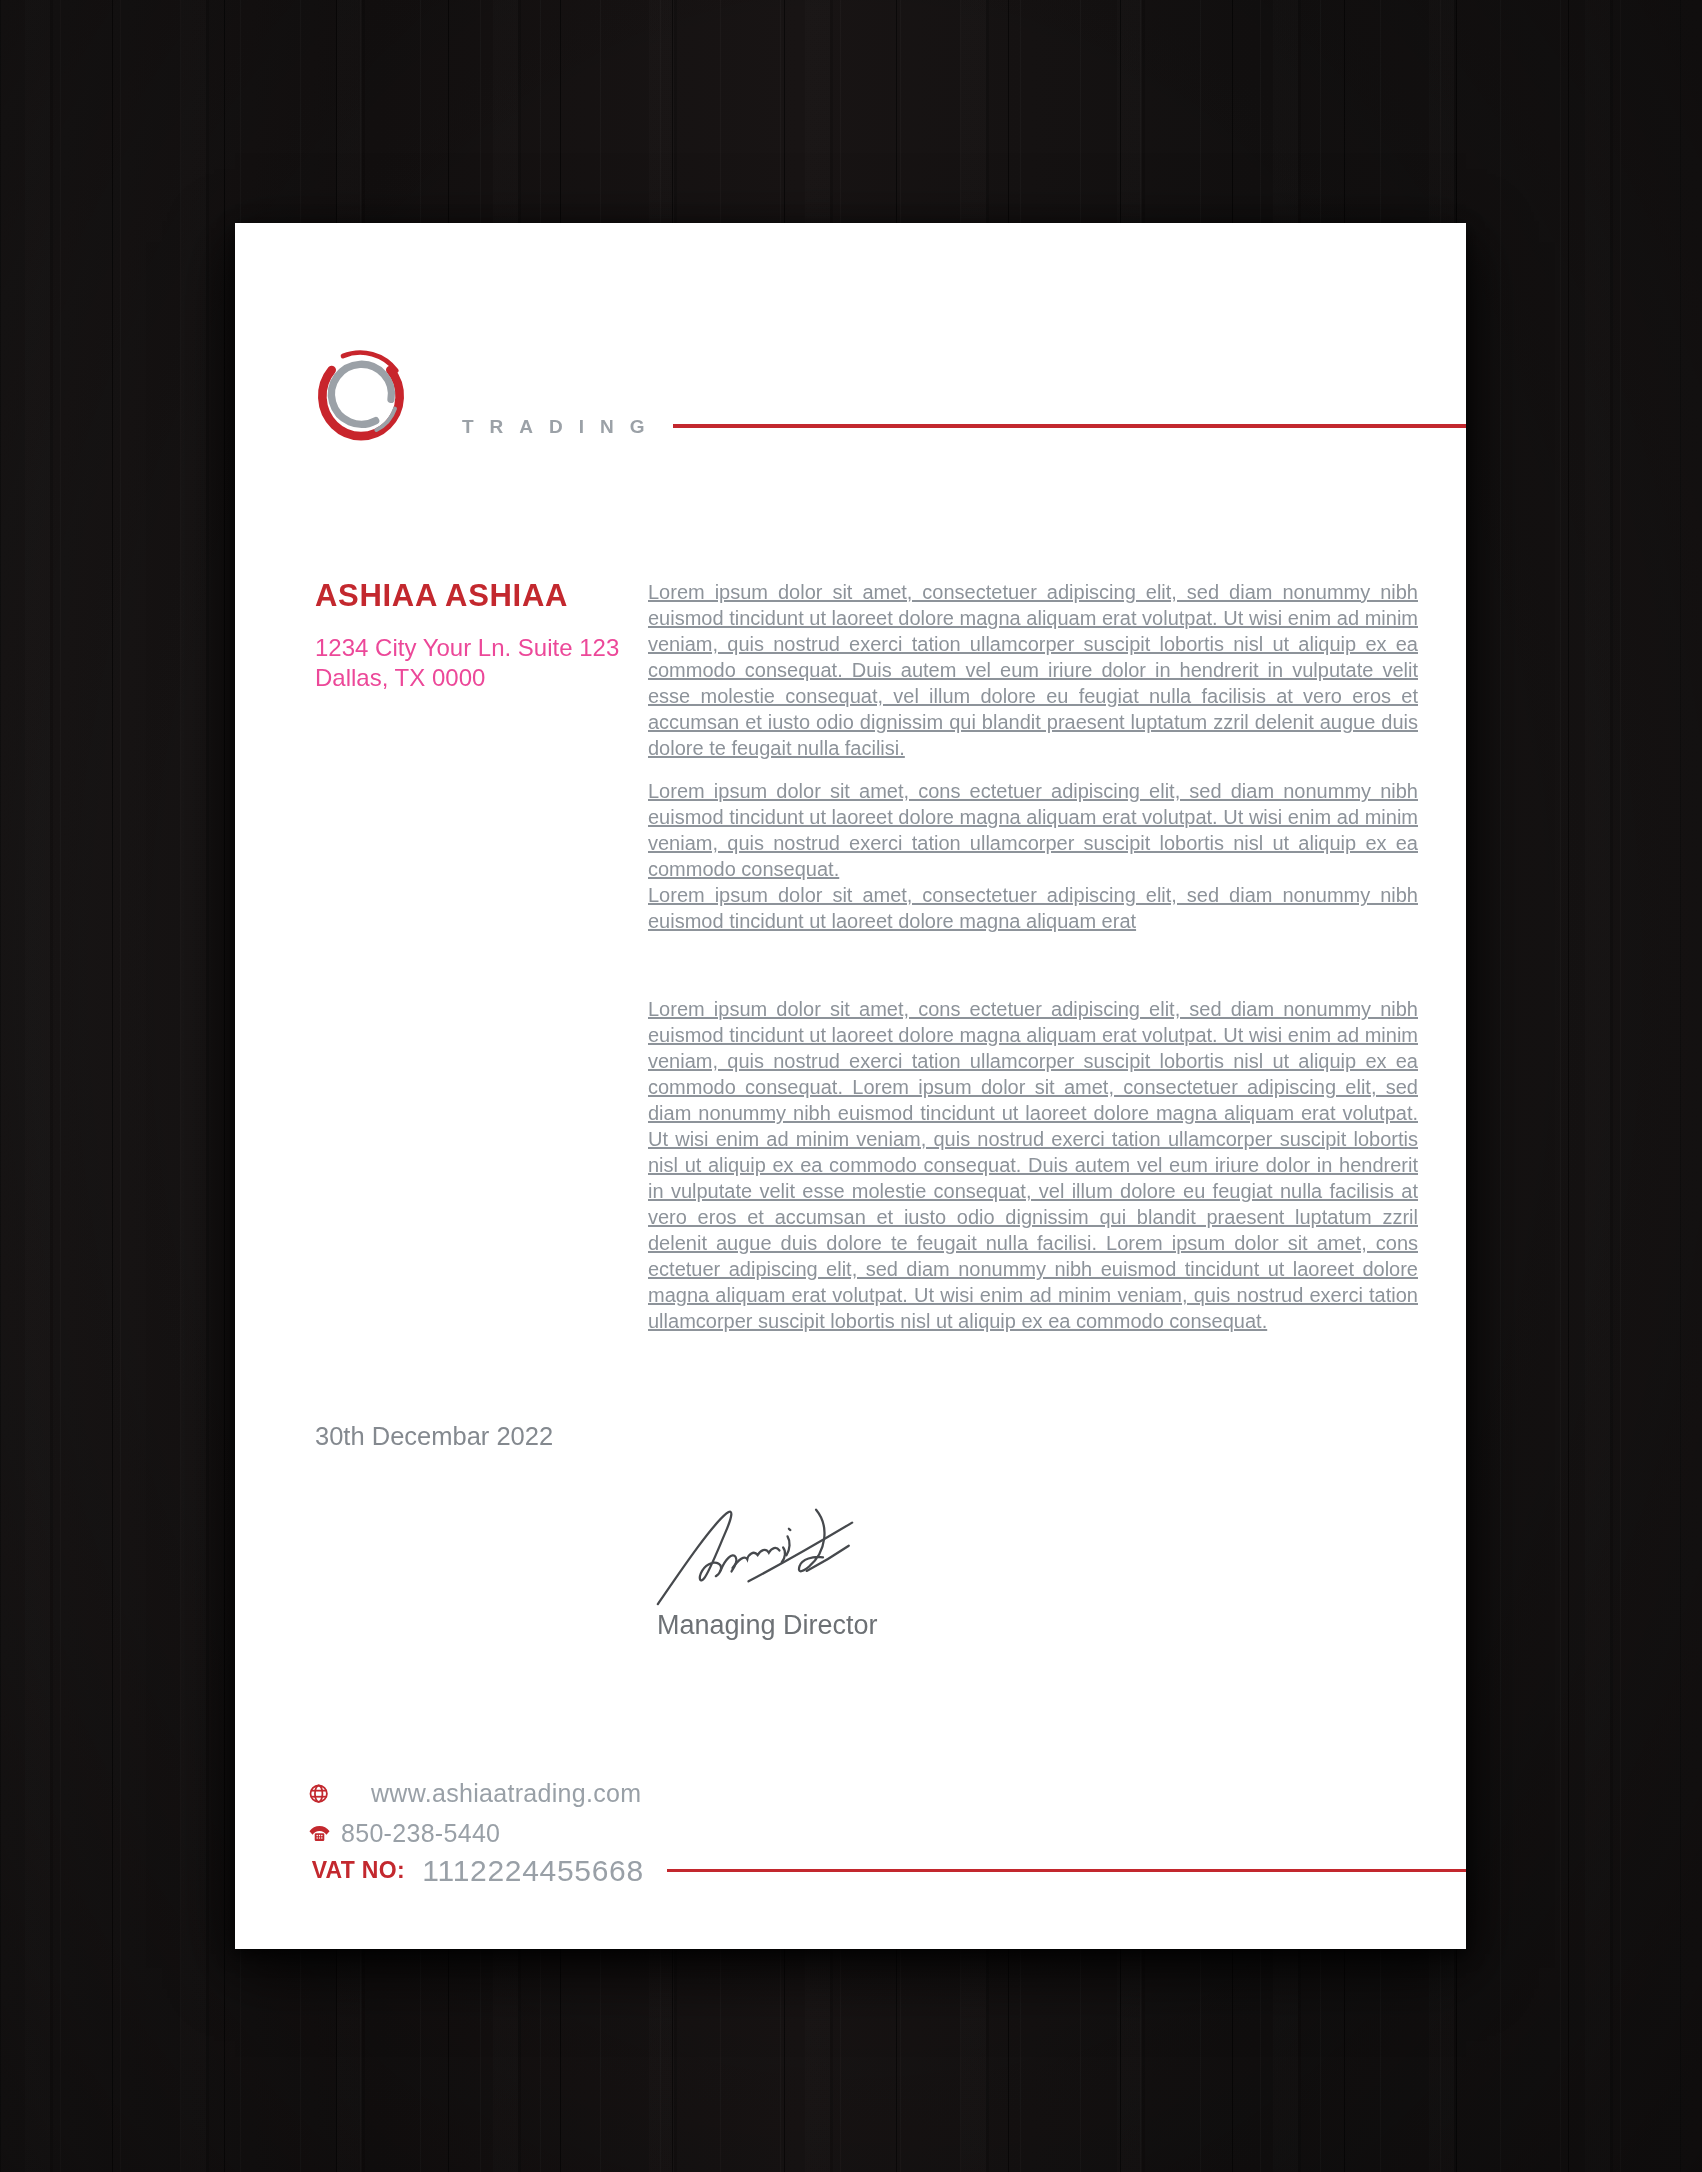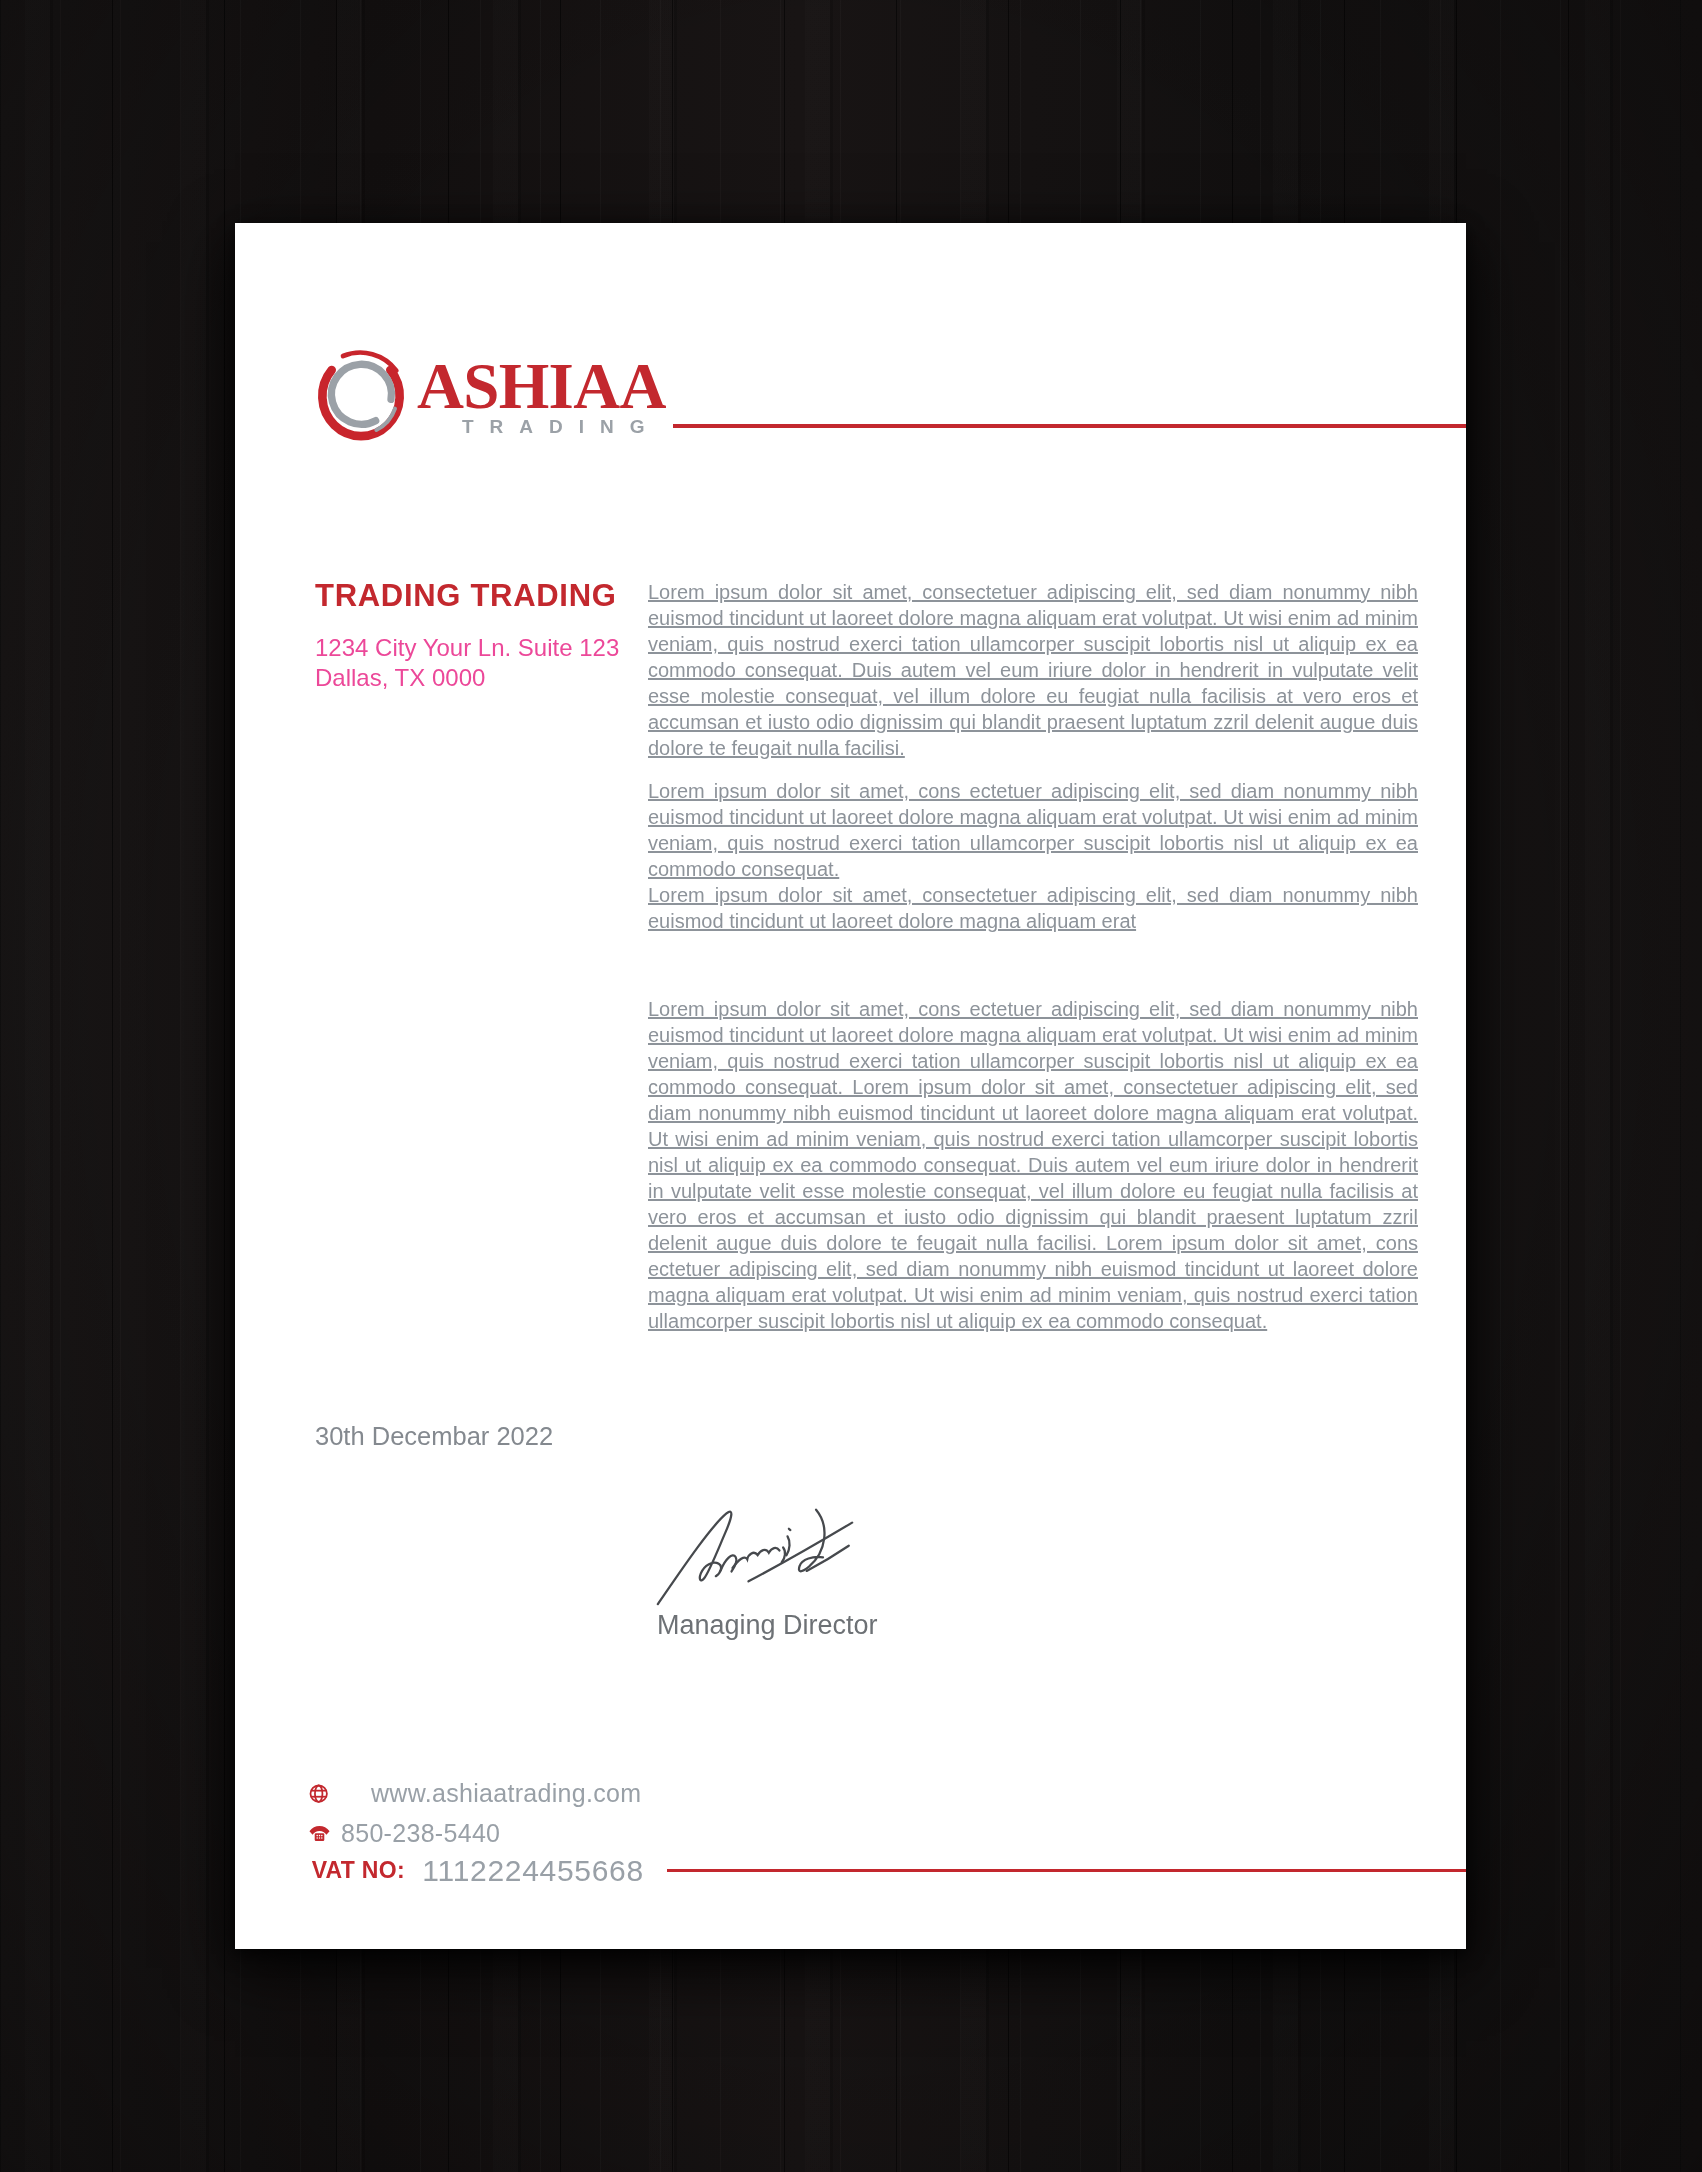--- a/index.html
+++ b/index.html
@@ -59,25 +59,24 @@
 <div class="paper">
 
   <div class="logo-mark">
     <svg width="100" height="100" viewBox="0 0 150 150" fill="none">
       <path d="M 31 42 A 58 60 0 1 0 119 42" stroke="#c8252c" stroke-width="13" stroke-linecap="round"></path>
       <path d="M 48 21 A 66 64 0 0 1 128 43" stroke="#c8252c" stroke-width="7" stroke-linecap="round"></path>
       <path d="M 97 118 A 45 45 0 1 1 120 86" stroke="#9ba1a7" stroke-width="11" stroke-linecap="round"></path>
       <path d="M 126 100 A 54 56 0 0 1 98 132" stroke="#9ba1a7" stroke-width="6" stroke-linecap="round"></path>
     </svg>
   </div>
-  <div class="logo-word">ASHIAA</div>
   <div class="logo-sub">TRADING</div>
   <div class="brand-rule"></div>
 
-  <div class="sender-name">TRADING TRADING</div>
+  <div class="sender-name">ASHIAA ASHIAA</div>
   <div class="sender-address">
     <div>1234 City Your Ln. Suite 123</div>
     <div>Dallas, TX 0000</div>
   </div>
 
   <div class="body-col">
     <p class="sp-small">Lorem ipsum dolor sit amet, consectetuer adipiscing elit, sed diam nonummy nibh euismod tincidunt ut laoreet dolore magna aliquam erat volutpat. Ut wisi enim ad minim veniam, quis nostrud exerci tation ullamcorper suscipit lobortis nisl ut aliquip ex ea commodo consequat. Duis autem vel eum iriure dolor in hendrerit in vulputate velit esse molestie consequat, vel illum dolore eu feugiat nulla facilisis at vero eros et accumsan et iusto odio dignissim qui blandit praesent luptatum zzril delenit augue duis dolore te feugait nulla facilisi.</p>
     <p>Lorem ipsum dolor sit amet, cons ectetuer adipiscing elit, sed diam nonummy nibh euismod tincidunt ut laoreet dolore magna aliquam erat volutpat. Ut wisi enim ad minim veniam, quis nostrud exerci tation ullamcorper suscipit lobortis nisl ut aliquip ex ea commodo consequat.</p>
     <p class="sp-big">Lorem ipsum dolor sit amet, consectetuer adipiscing elit, sed diam nonummy nibh euismod tincidunt ut laoreet dolore magna aliquam erat</p>
     <p>Lorem ipsum dolor sit amet, cons ectetuer adipiscing elit, sed diam nonummy nibh euismod tincidunt ut laoreet dolore magna aliquam erat volutpat. Ut wisi enim ad minim veniam, quis nostrud exerci tation ullamcorper suscipit lobortis nisl ut aliquip ex ea commodo consequat. Lorem ipsum dolor sit amet, consectetuer adipiscing elit, sed diam nonummy nibh euismod tincidunt ut laoreet dolore magna aliquam erat volutpat. Ut wisi enim ad minim veniam, quis nostrud exerci tation ullamcorper suscipit lobortis nisl ut aliquip ex ea commodo consequat. Duis autem vel eum iriure dolor in hendrerit in vulputate velit esse molestie consequat, vel illum dolore eu feugiat nulla facilisis at vero eros et accumsan et iusto odio dignissim qui blandit praesent luptatum zzril delenit augue duis dolore te feugait nulla facilisi. Lorem ipsum dolor sit amet, cons ectetuer adipiscing elit, sed diam nonummy nibh euismod tincidunt ut laoreet dolore magna aliquam erat volutpat. Ut wisi enim ad minim veniam, quis nostrud exerci tation ullamcorper suscipit lobortis nisl ut aliquip ex ea commodo consequat.</p>

